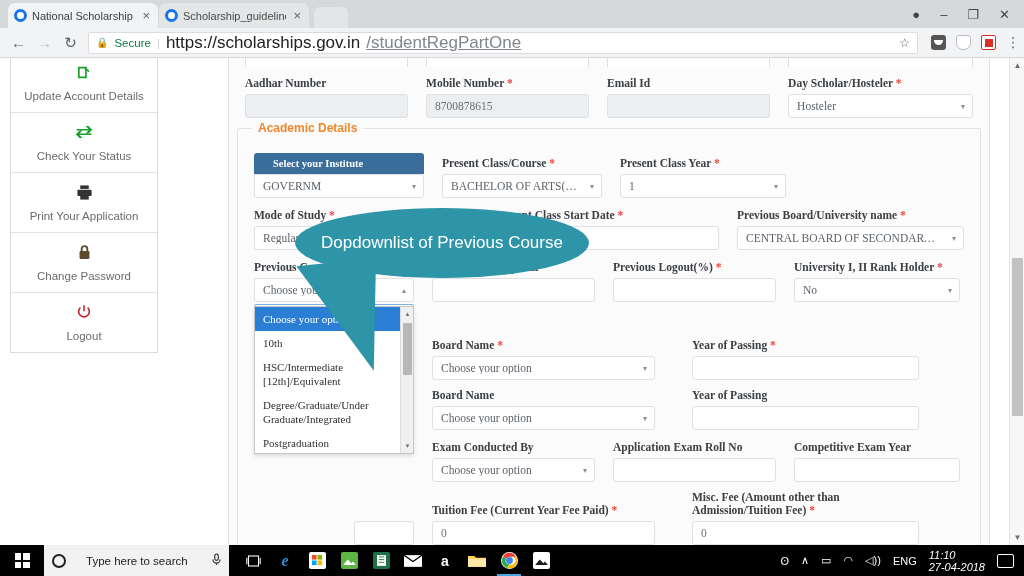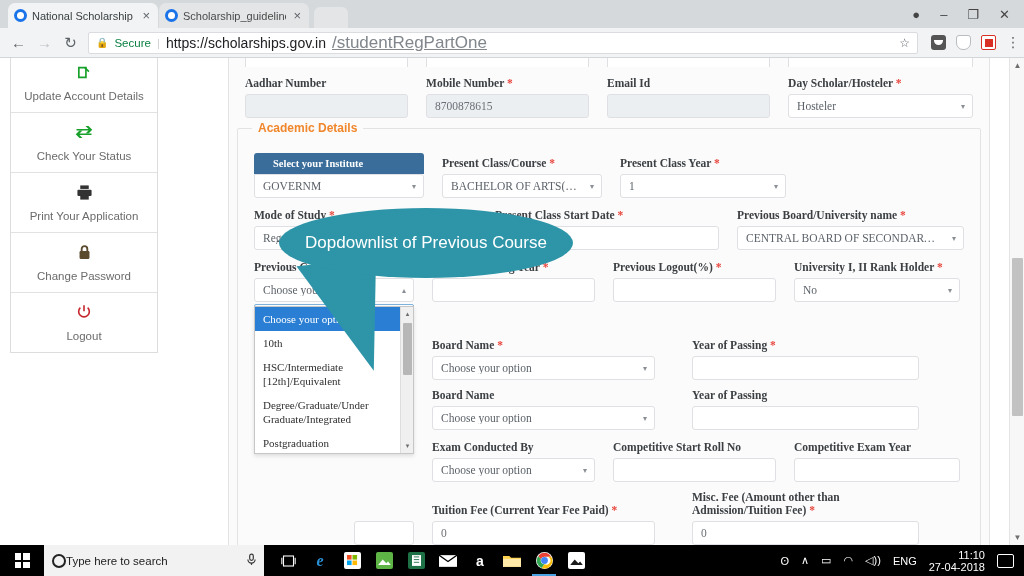--- a/index.html
+++ b/index.html
@@ -55,21 +55,21 @@
   .navico { font-size: 15px; color: #5f6368; width: 17px; text-align: center; }
   .navico.fwd { color: #bdc1c6; }
   .omnibox {
     flex: 1 1 auto; height: 22px; background: #fff; border: 1px solid #dadce0;
     border-radius: 2px; display: flex; align-items: center; padding: 0 7px;
     font-size: 11.5px; gap: 6px;
   }
   .lock { color: #0b8043; font-size: 10px; }
   .secure-txt { color: #0b8043; font-size: 11.5px; }
   .omni-sep { color:#d0d0d0; }
-  .url-dark { color: #202124; font-size: 14px; }
+  .url-dark { color: #202124; font-size: 17px; }
   .url-grey { color: #80868b; font-size: 17px; text-decoration: underline; }
   .star { margin-left:auto; color:#5f6368; font-size:12px; }
   .ext-icons { display:flex; align-items:center; gap:10px; padding-left:4px; }
   .ext { width:15px; height:15px; border-radius:2px; }
   .ext.pocket { background:#555; border-radius:3px; position:relative;}
   .ext.pocket::after{content:"";position:absolute;left:3px;top:5px;width:9px;height:5px;border-radius:0 0 6px 6px;background:#fff;}
   .ext.shield { border:1.6px solid #b9bcc0; border-radius:3px 3px 7px 7px; background:#fff;}
   .ext.red { border:1.5px solid #d93025; background:#fff; position:relative;}
   .ext.red::after{content:"";position:absolute;left:2.5px;top:2.5px;width:8px;height:8px;background:#d93025;}
   .kebab { color:#5f6368; font-size:14px; line-height:0.6; width:8px; text-align:center;}
@@ -166,21 +166,21 @@
   .dd-thumb {
     position: absolute; left: 2px; top: 16px; width: 9px; height: 52px;
     background: #b7b7b7; border-radius: 1px;
   }
   .dd-arrow { position:absolute; left:2px; font-size:7px; color:#6d6d6d; text-align:center; width:9px;}
   .dd-arrow.up { top: 3px; }
   .dd-arrow.down { bottom: 3px; }
 
   
   .bubble {
-    position: absolute; left: 280px; top: 151px; width: 292px; height: 68px;
+    position: absolute; left: 296px; top: 151px; width: 292px; height: 68px;
     background: #2e95a8; border-radius: 50%; z-index: 40;
     display: flex; align-items: center; justify-content: center;
     color: #fff; font-size: 17px; text-align: center; line-height: 22px;
     box-shadow: 0 0 0 1px #2e95a8;
   }
   .bubble-tail {
     position: absolute; z-index: 39; left: 296px; top: 200px;
     width: 0; height: 0; border-left: 66px solid transparent;
     border-right: 14px solid transparent; border-top: 112px solid #2e95a8;
     transform: rotate(-6deg); transform-origin: top right;
@@ -200,32 +200,32 @@
   .taskbar {
     position: absolute; left: 0; bottom: 0; width: 1024px; height: 31px;
     background: #000; display: flex; align-items: center;
   }
   .start {
     width: 44px; height: 31px; display: flex; align-items: center; justify-content: center;
   }
   .winlogo { width: 15px; height: 15px; display: grid; grid-template-columns: 1fr 1fr; grid-gap: 2px; }
   .winlogo i { background: #fff; display: block; }
   .searchbox {
-    width: 220px; height: 31px; background: #f2f2f2; display: flex; align-items: center;
-    padding: 0 8px; gap: 0;
+    width: 185px; height: 31px; background: #f2f2f2; display: flex; align-items: center;
+    padding: 0 8px; gap: 20px;
   }
   .searchbox .circ { width: 14px; height: 14px; border: 2px solid #222; border-radius: 50%; }
   .searchbox .txt { font-size: 11.5px; color: #222; flex: 1 1 auto; }
   .searchbox .mic { font-size: 12px; color: #333; }
   .tb-icons { display: flex; align-items: center; gap: 12px; padding-left: 14px; }
   .tbi { width: 20px; height: 20px; display:flex; align-items:center; justify-content:center; font-size:14px; color:#fff; position:relative;}
   .tbi.running::after{ content:""; position:absolute; bottom:-5px; left:-2px; width:24px; height:2px; background:#4aa3e0;}
   .tray { margin-left: auto; display: flex; align-items: center; gap: 12px; padding-right: 10px; color: #fff; }
   .tray span { font-size: 11px; }
-  .clock { text-align: right; line-height: 12px; font-size: 10px; }
+  .clock { text-align: left; line-height: 12px; font-size: 10px; font-style: italic; }
   .notif { width:17px;height:14px;border:1.5px solid #fff; border-radius:2px; position:relative;}
 
   .ico-edge{color:#2a8fd4;font-weight:bold;font-size:16px;font-style:italic;font-family:"Liberation Serif",serif;}
   .sq { width:17px; height:17px; border-radius:2px; display:inline-block;}
 </style>
 </head>
 <body>
 
 <div class="browser">
 
@@ -481,21 +481,21 @@
         <div class="fieldrow" style="margin-top:10px;">
           <div class="fld" style="width:160px;"></div>
           <div class="fld" style="width:163px;">
             <div class="lbl"><span>Exam Conducted By</span></div>
             <div class="sel">
               <span class="seltext">Choose your option</span>
               <span class="caret">▾</span>
             </div>
           </div>
           <div class="fld" style="width:163px;">
-            <div class="lbl"><span>Competitive Start Roll No</span></div>
+            <div class="lbl"><span>Application Exam Roll No</span></div>
             <div class="inp"></div>
           </div>
           <div class="fld" style="width:166px;">
             <div class="lbl"><span>Competitive Exam Year</span></div>
             <div class="inp"></div>
           </div>
         </div>
 
         <div class="fieldrow" style="margin-top:9px; align-items:flex-end;">
           <div class="fld" style="width:160px;">

